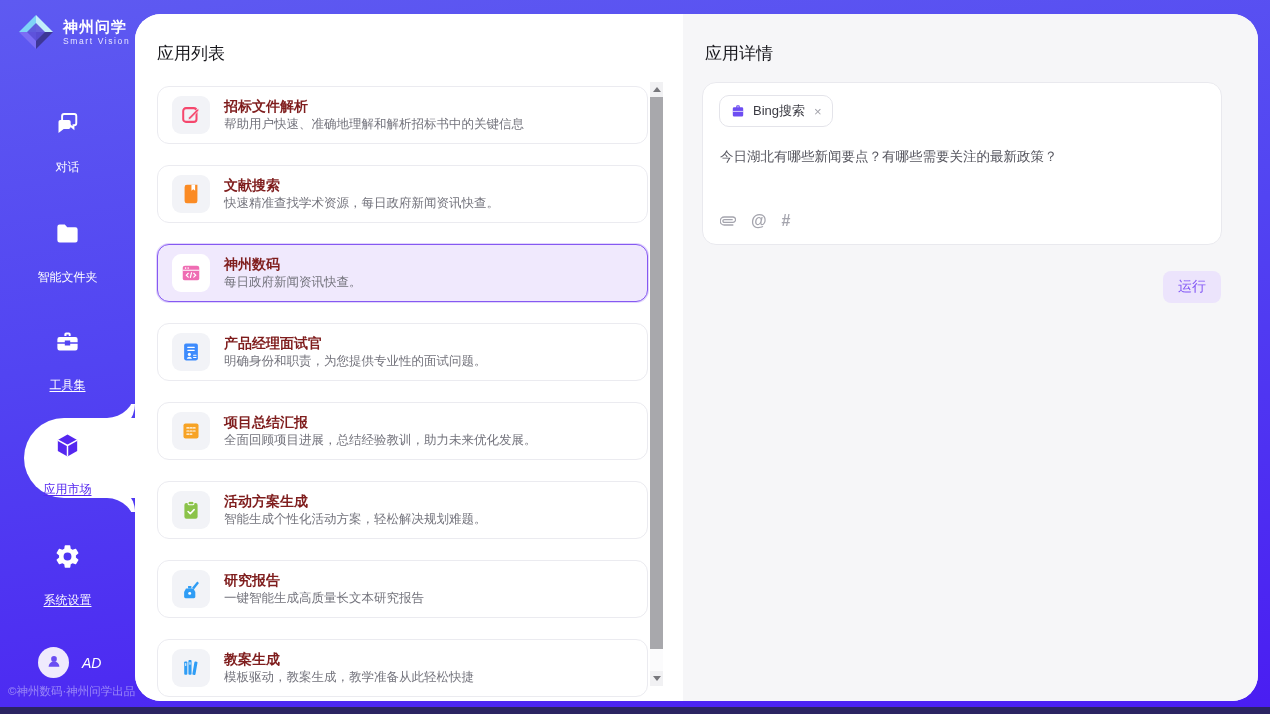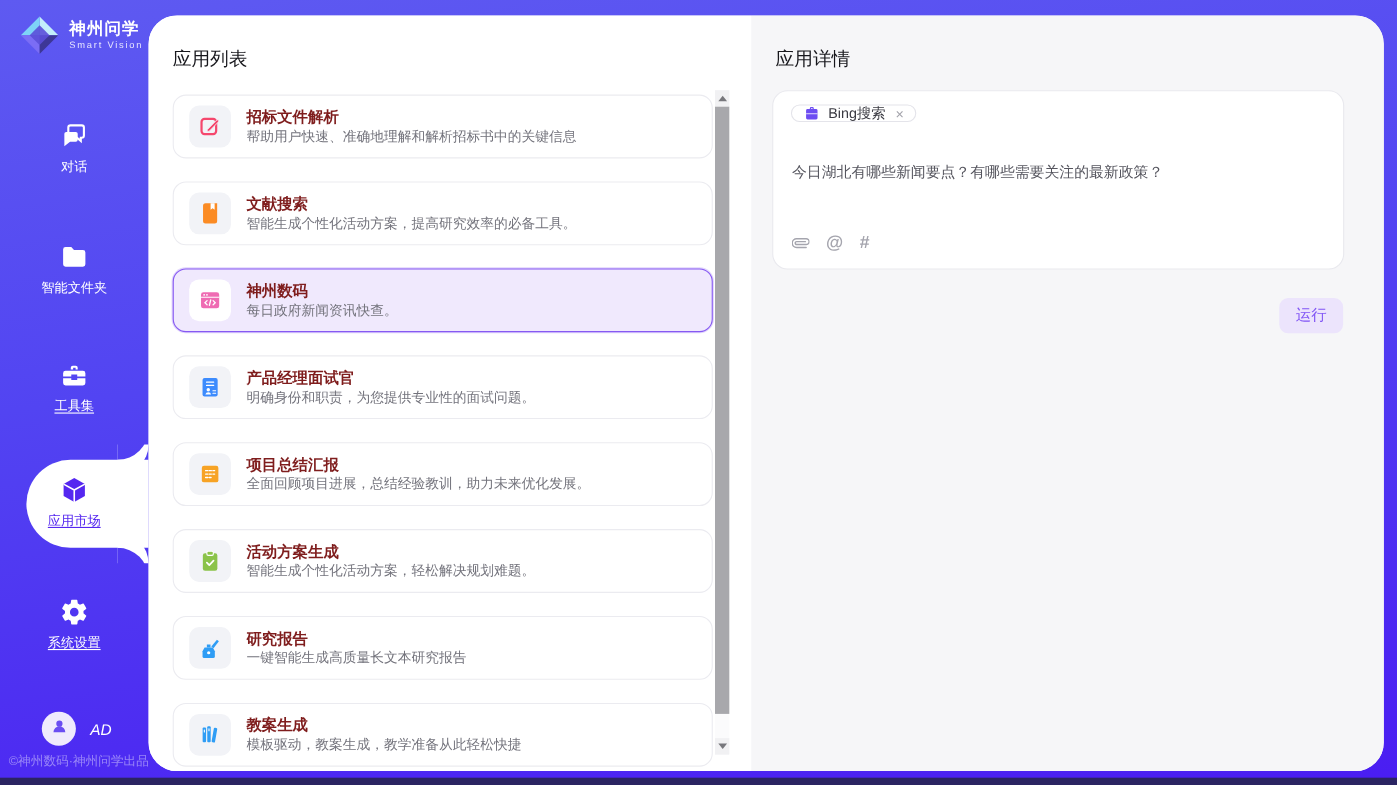--- a/index.html
+++ b/index.html
@@ -7,21 +7,21 @@
   #stage{position:relative;width:1270px;height:714px;overflow:hidden;
     background:linear-gradient(172deg,#5e5af1 0%,#5244f2 42%,#4a1df2 100%);}
   .bottom-strip{position:absolute;left:0;right:0;bottom:0;height:7px;background:#2b2462;}
 
   
   .sidebar{position:absolute;left:0;top:0;width:135px;height:100%;}
   .logo{position:absolute;left:16px;top:12px;display:flex;align-items:center;gap:7px;}
   .logo svg{width:40px;height:40px;}
   .logo-name{font-size:15px;font-weight:bold;color:#fff;letter-spacing:1px;line-height:1.2;}
   .logo-sub{font-size:8.5px;color:#e6e4ff;letter-spacing:1.6px;}
-  .nav-item{position:absolute;left:0;width:135px;display:flex;flex-direction:column;align-items:center;gap:6px;color:#fff;cursor:pointer;z-index:2;}
+  .nav-item{position:absolute;left:0;width:135px;display:flex;flex-direction:column;align-items:center;gap:22px;color:#fff;cursor:pointer;z-index:2;}
   .nav-item .icon{width:27px;height:27px;display:block;}
   .nav-item .icon svg{width:27px;height:27px;display:block;}
   .nav-label{font-size:12px;color:#fff;}
   .nav-label.u{text-decoration:underline;text-underline-offset:2px;}
   .nav-item.selected{color:#5527f0;}
   .nav-item.selected .nav-label{color:#5527f0;}
   .nav-bubble{position:absolute;left:24px;width:111px;height:80px;background:#fff;border-radius:40px 0 0 40px;z-index:1;}
   .nav-bubble::before{content:"";position:absolute;right:0;top:-28px;width:28px;height:28px;border-bottom-right-radius:28px;box-shadow:0 14px 0 0 #fff;}
   .nav-bubble::after{content:"";position:absolute;right:0;bottom:-28px;width:28px;height:28px;border-top-right-radius:28px;box-shadow:0 -14px 0 0 #fff;}
   .user-row{position:absolute;left:38px;top:647px;display:flex;align-items:center;gap:13px;cursor:pointer;font-style:italic;}
@@ -51,21 +51,21 @@
   .scrollbar{position:absolute;right:20px;top:68px;width:13px;height:604px;background:#fbfbfc;}
   .sb-btn{position:absolute;left:0;width:13px;height:15px;background:#f1f1f3;display:flex;align-items:center;justify-content:center;cursor:pointer;}
   .sb-up{top:0;} .sb-down{bottom:0;}
   .tri-up{width:0;height:0;border-left:4px solid transparent;border-right:4px solid transparent;border-bottom:5px solid #77777c;}
   .tri-down{width:0;height:0;border-left:4px solid transparent;border-right:4px solid transparent;border-top:5px solid #77777c;}
   .sb-thumb{position:absolute;left:0;top:15px;width:13px;height:552px;background:#a8a8ac;cursor:grab;}
 
   
   .detail-panel{position:absolute;left:548px;top:0;right:0;height:100%;background:#f6f6f8;}
   .detail-card{position:absolute;left:19px;top:68px;width:520px;height:163px;box-sizing:border-box;background:#fff;border:1px solid #e9e9ee;border-radius:14px;cursor:text;}
-  .tag{position:absolute;left:16px;top:12px;height:16px;box-sizing:border-box;display:inline-flex;align-items:center;gap:7px;padding:0 10px;
+  .tag{position:absolute;left:16px;top:12px;height:32px;box-sizing:border-box;display:inline-flex;align-items:center;gap:7px;padding:0 10px;
     border:1px solid #e4e4ea;border-radius:10px;background:#fff;cursor:pointer;}
   .tag .icon{width:16px;height:16px;color:#6d4df2;}
   .tag .icon svg{width:16px;height:16px;display:block;}
   .tag-label{font-size:13px;color:#3a3a42;}
   .tag-close{font-size:13px;color:#a3a3ab;margin-left:2px;}
   .question{position:absolute;left:17px;top:64px;width:484px;font-size:13.5px;color:#55555e;line-height:1.5;}
   .tool-row{position:absolute;left:17px;bottom:15px;display:flex;align-items:center;gap:15px;color:#a5a5ae;}
   .tool-row .icon svg{width:16px;height:16px;display:block;}
   .tool-glyph{font-size:16px;line-height:1;font-weight:bold;color:#a5a5ae;}
   .run-btn{position:absolute;right:37px;top:257px;background:#ece4fc;color:#8257f5;font-size:14px;
@@ -172,21 +172,21 @@
             <div class="card-icon" style="color:#fb8b24">
               <span class="icon">
                 <svg viewBox="0 0 24 24">
                   <path d="M5 4.5A2.5 2.5 0 0 1 7.5 2H19v17.5a2.5 2.5 0 0 1-2.5 2.5h-9A2.5 2.5 0 0 1 5 19.5z" fill="currentColor"></path>
                   <path d="M12.5 2h4v6.5l-2-1.6-2 1.6z" fill="#fff"></path>
                 </svg>
               </span>
             </div>
             <div class="card-text">
               <div class="card-title">文献搜索</div>
-              <div class="card-desc">智能生成个性化活动方案，提高研究效率的必备工具。</div>
+              <div class="card-desc">快速精准查找学术资源，每日政府新闻资讯快查。</div>
             </div>
           </div>
           <div class="card selected">
             <div class="card-icon" style="color:#ef6cb3">
               <span class="icon">
                 <svg viewBox="0 0 24 24">
                   <rect x="3" y="4" width="18" height="16" rx="2.4" fill="currentColor"></rect>
                   <path d="M3 9h18" stroke="#fff" stroke-width="1.1"></path>
                   <circle cx="6.1" cy="6.6" r=".9" fill="#fff"></circle>
                   <circle cx="8.9" cy="6.6" r=".9" fill="#fff"></circle>

